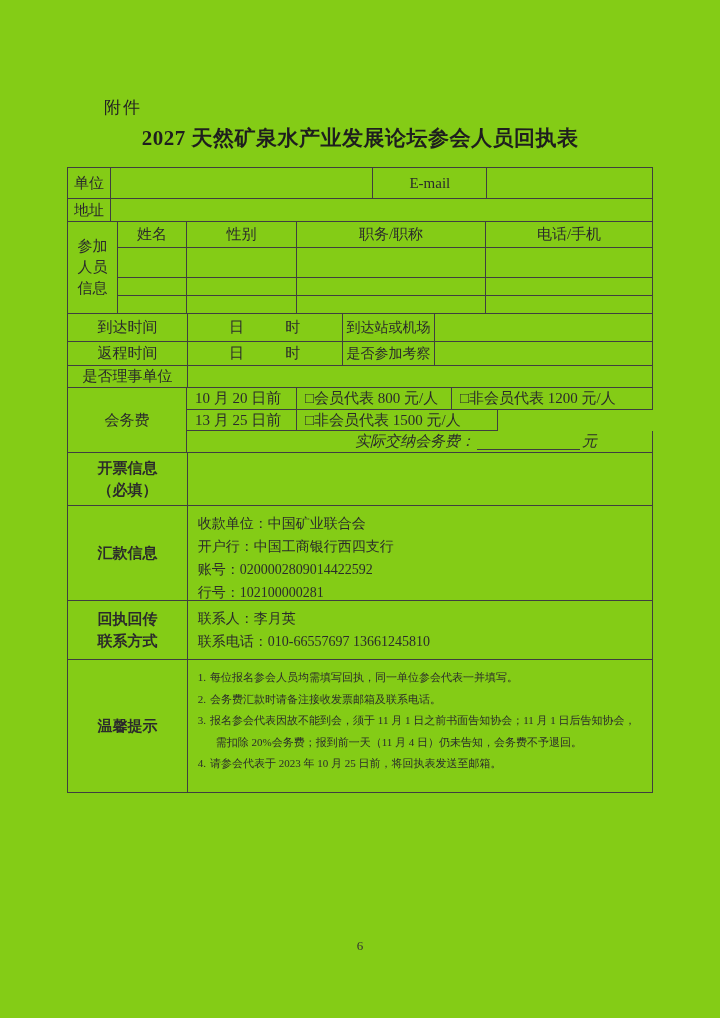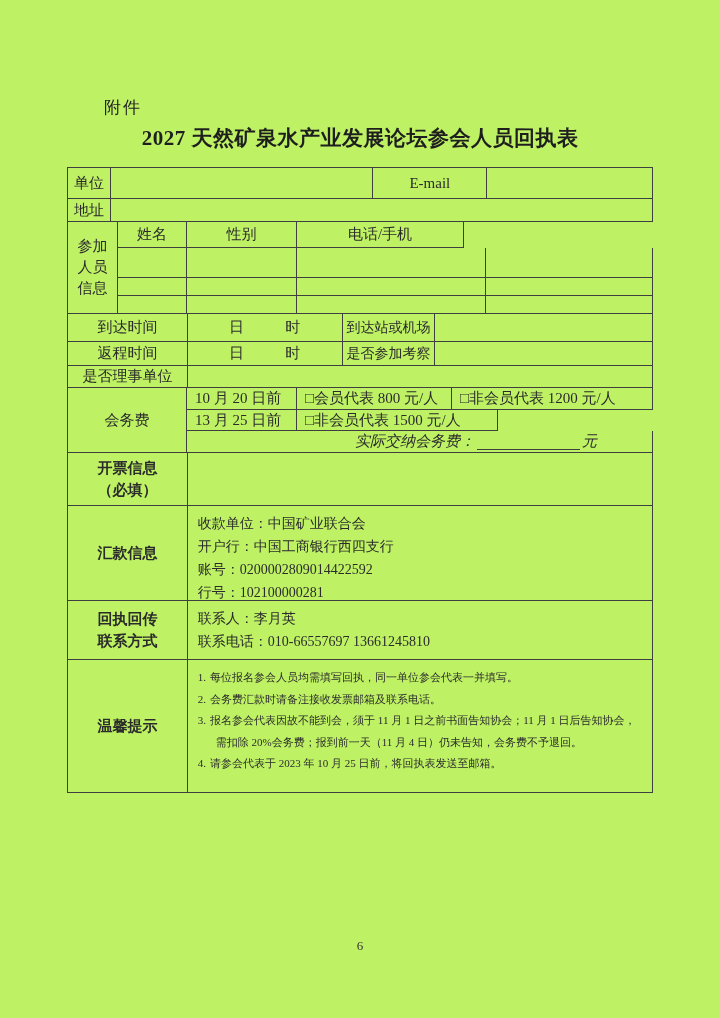--- a/index.html
+++ b/index.html
@@ -1,21 +1,21 @@
 <!DOCTYPE html>
 <html><head>
 <meta charset="utf-8">
 <style>
   * { margin:0; padding:0; box-sizing:border-box; }
   html,body { background:#e8e8e8; }
   .page {
     position:relative;
     width:720px; height:1018px;
     margin:0 auto;
-    background:#bef264;
+    background:#84cc16;
     font-family:"Liberation Serif","DejaVu Serif",serif;
     color:#2b2b2b;
     overflow:hidden;
   }
   .attachment {
     position:absolute; left:104px; top:96px;
     font-size:17px; letter-spacing:2px; color:#222;
   }
   .title {
     position:absolute; left:0; right:0; top:124px;
@@ -79,20 +79,21 @@
         <div class="vstack">
           <div>参加</div>
           <div>人员</div>
           <div>信息</div>
         </div>
       </div>
       <div class="col" style="width:535px">
         <div class="tr" style="height:26px">
           <div class="td" style="width:69px">姓名</div>
           <div class="td" style="width:110px">性别</div>
+          <div class="td" style="width:189px">职务/职称</div>
           <div class="td" style="width:167px">电话/手机</div>
         </div>
         <div class="tr" style="height:30px">
           <div class="td" style="width:69px"></div>
           <div class="td" style="width:110px"></div>
           <div class="td" style="width:189px"></div>
           <div class="td" style="width:167px"></div>
         </div>
         <div class="tr" style="height:18px">
           <div class="td" style="width:69px"></div>

